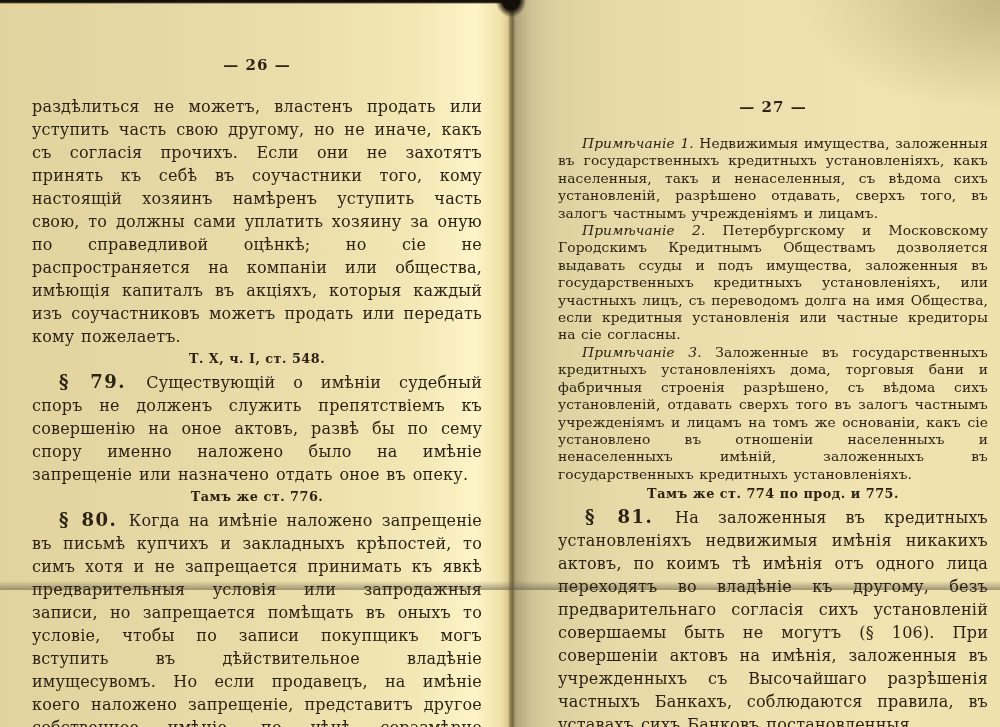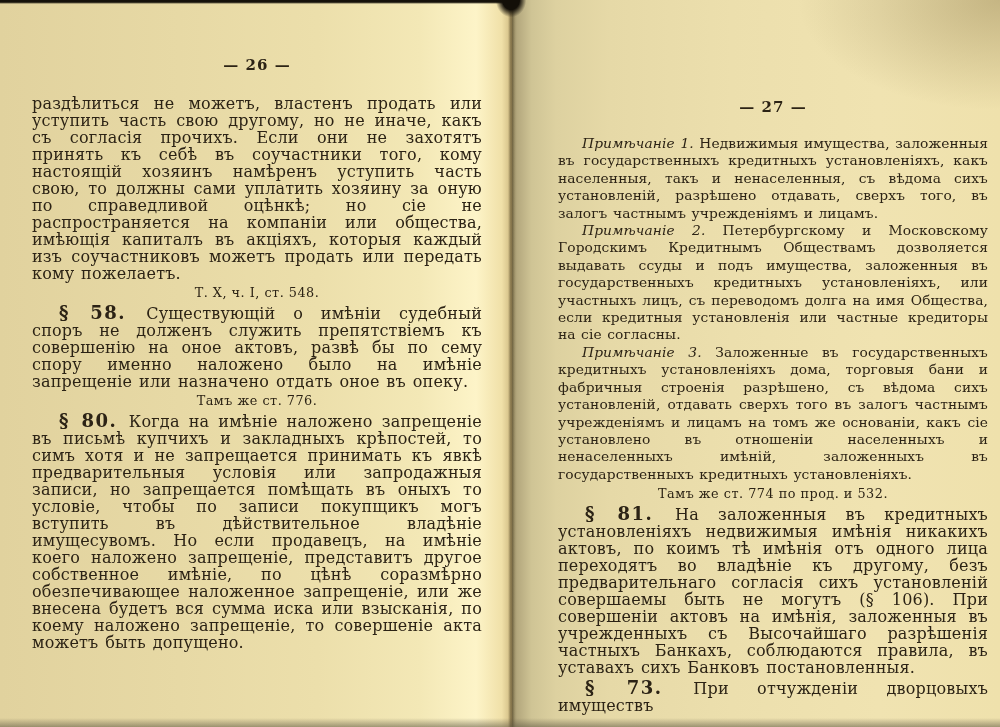--- a/index.html
+++ b/index.html
@@ -1,21 +1,21 @@
 <!DOCTYPE html>
 <html><head>
 <meta charset="utf-8">
 <style>
   html,body{margin:0;padding:0;}
   body{
     width:1000px;height:727px;overflow:hidden;
     background:#0f0c07;
     font-family:"DejaVu Serif", serif;
   }
-  .spread{position:relative;width:1000px;height:727px;background:#ef4444;}
+  .spread{position:relative;width:1000px;height:590px;background:#ef4444;}
 
   
   .page-left{
     position:absolute;left:0;top:0;width:512px;height:727px;
     background:linear-gradient(to right,
       #e1d29e 0%, #e7d9a5 35%, #ecdfab 62%,
       #f3e8b6 82%, #fdf4c8 93%, #f0e0a8 98%, #cdb87f 100%);
   }
   
   .page-right{
@@ -52,28 +52,28 @@
   .text-right{left:558px;top:50px;width:430px;}
 
   .page-header{
     text-align:center;font-size:15px;font-weight:bold;
     letter-spacing:1px;line-height:18px;margin:0 0 21px 0;
   }
   .text-right .page-header{margin-bottom:19px;margin-top:48px;}
 
   p{margin:0;}
   .body, .section{
-    font-size:16px;line-height:17px;text-align:justify;
+    font-size:16px;line-height:23px;text-align:justify;
     word-spacing:1.5px;letter-spacing:0.2px;
   }
   .section{text-indent:27px;margin-top:3px;}
   .section .label{font-weight:bold;font-size:18px;letter-spacing:1.5px;}
   .citation{
     text-align:center;font-size:12.8px;line-height:16px;
-    margin:3px 0 3px 0;letter-spacing:0.5px;
+    margin:3px 0 3px 0;letter-spacing:0.5px;font-weight:bold;
   }
   .note{
     font-size:13.8px;line-height:17.4px;text-align:justify;
     text-indent:24px;word-spacing:1px;letter-spacing:0.1px;
   }
   .note .label{font-style:italic;margin-top:20px;}
 </style>
 </head>
 <body>
 
@@ -85,30 +85,30 @@
   <div class="gutter-line"></div>
   <div class="strip-top"></div>
   <div class="spine-notch"></div>
   <div class="strip-bottom"></div>
 
   <div class="text-col text-left">
     <p class="page-header">— 26 —</p>
     <div>
         <p class="body">раздѣлиться не можетъ, властенъ продать или уступить часть свою другому, но не иначе, какъ съ согласія прочихъ. Если они не захотятъ принять къ себѣ въ соучастники того, кому настоящій хозяинъ намѣренъ уступить часть свою, то должны сами уплатить хозяину за оную по справедливой оцѣнкѣ; но сіе не распространяется на компаніи или общества, имѣющія капиталъ въ акціяхъ, которыя каждый изъ соучастниковъ можетъ продать или передать кому пожелаетъ.</p>
         <p class="citation">Т. X, ч. I, ст. 548.</p>
-        <p class="section"><span class="label">§ 58. </span>Существующій о имѣніи судебный споръ не долженъ служить препятствіемъ къ совершенію на оное актовъ, развѣ бы по сему спору именно наложено было на имѣніе запрещеніе или назначено отдать оное въ опеку.</p>
+        <p class="section"><span class="label">§ 79. </span>Существующій о имѣніи судебный споръ не долженъ служить препятствіемъ къ совершенію на оное актовъ, развѣ бы по сему спору именно наложено было на имѣніе запрещеніе или назначено отдать оное въ опеку.</p>
         <p class="citation">Тамъ же ст. 776.</p>
         <p class="section"><span class="label">§ 80. </span>Когда на имѣніе наложено запрещеніе въ письмѣ купчихъ и закладныхъ крѣпостей, то симъ хотя и не запрещается принимать къ явкѣ предварительныя условія или запродажныя записи, но запрещается помѣщать въ оныхъ то условіе, чтобы по записи покупщикъ могъ вступить въ дѣйствительное владѣніе имущесувомъ. Но если продавецъ, на имѣніе коего наложено запрещеніе, представитъ другое собственное имѣніе, по цѣнѣ соразмѣрно обезпечивающее наложенное запрещеніе, или же внесена будетъ вся сумма иска или взысканія, по коему наложено запрещеніе, то совершеніе акта можетъ быть допущено.</p>
       </div>
   </div>
 
   <div class="text-col text-right">
     <p class="page-header">— 27 —</p>
     <div>
         <p class="note"><span class="label">Примѣчаніе 1. </span>Недвижимыя имущества, заложенныя въ государственныхъ кредитныхъ установленіяхъ, какъ населенныя, такъ и ненаселенныя, съ вѣдома сихъ установленій, разрѣшено отдавать, сверхъ того, въ залогъ частнымъ учрежденіямъ и лицамъ.</p>
         <p class="note"><span class="label">Примѣчаніе 2. </span>Петербургскому и Московскому Городскимъ Кредитнымъ Обществамъ дозволяется выдавать ссуды и подъ имущества, заложенныя въ государственныхъ кредитныхъ установленіяхъ, или участныхъ лицъ, съ переводомъ долга на имя Общества, если кредитныя установленія или частные кредиторы на сіе согласны.</p>
         <p class="note"><span class="label">Примѣчаніе 3. </span>Заложенные въ государственныхъ кредитныхъ установленіяхъ дома, торговыя бани и фабричныя строенія разрѣшено, съ вѣдома сихъ установленій, отдавать сверхъ того въ залогъ частнымъ учрежденіямъ и лицамъ на томъ же основаніи, какъ сіе установлено въ отношеніи населенныхъ и ненаселенныхъ имѣній, заложенныхъ въ государственныхъ кредитныхъ установленіяхъ.</p>
-        <p class="citation">Тамъ же ст. 774 по прод. и 532.</p>
+        <p class="citation">Тамъ же ст. 774 по прод. и 775.</p>
         <p class="section"><span class="label">§ 81. </span>На заложенныя въ кредитныхъ установленіяхъ недвижимыя имѣнія никакихъ актовъ, по коимъ тѣ имѣнія отъ одного лица переходятъ во владѣніе къ другому, безъ предварительнаго согласія сихъ установленій совершаемы быть не могутъ (§ 106). При совершеніи актовъ на имѣнія, заложенныя въ учрежденныхъ съ Высочайшаго разрѣшенія частныхъ Банкахъ, соблюдаются правила, въ уставахъ сихъ Банковъ постановленныя.</p>
         <p class="section"><span class="label">§ 73. </span>При отчужденіи дворцовыхъ имуществъ</p>
       </div>
   </div>
 </div>
 
 </body></html>

